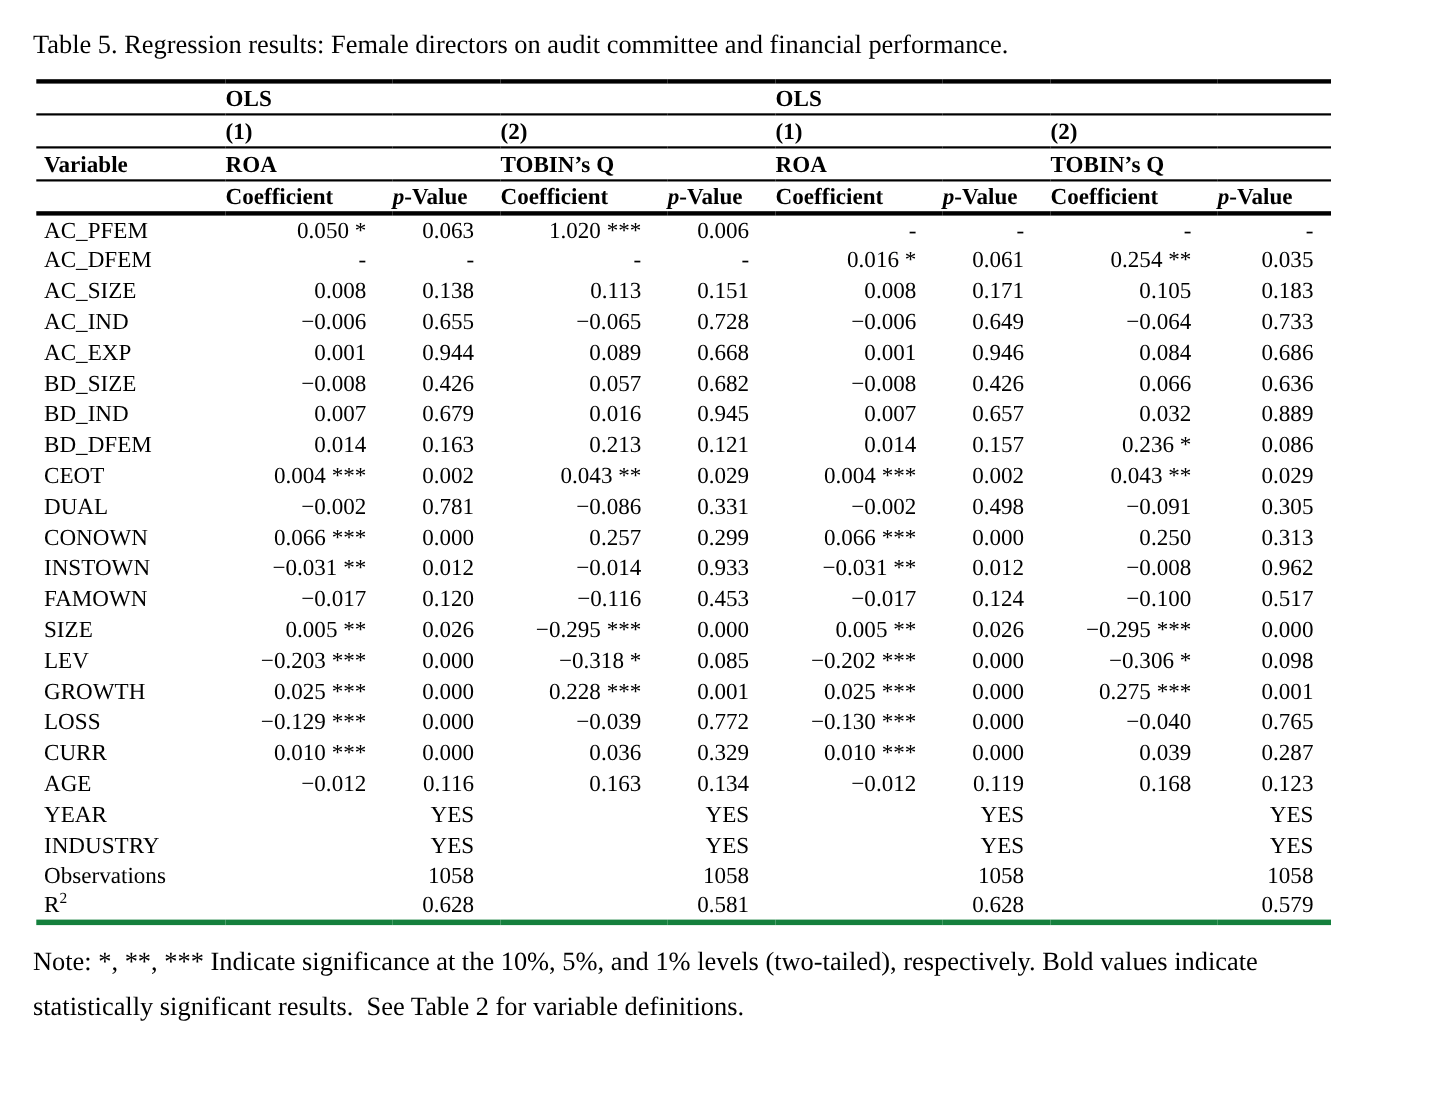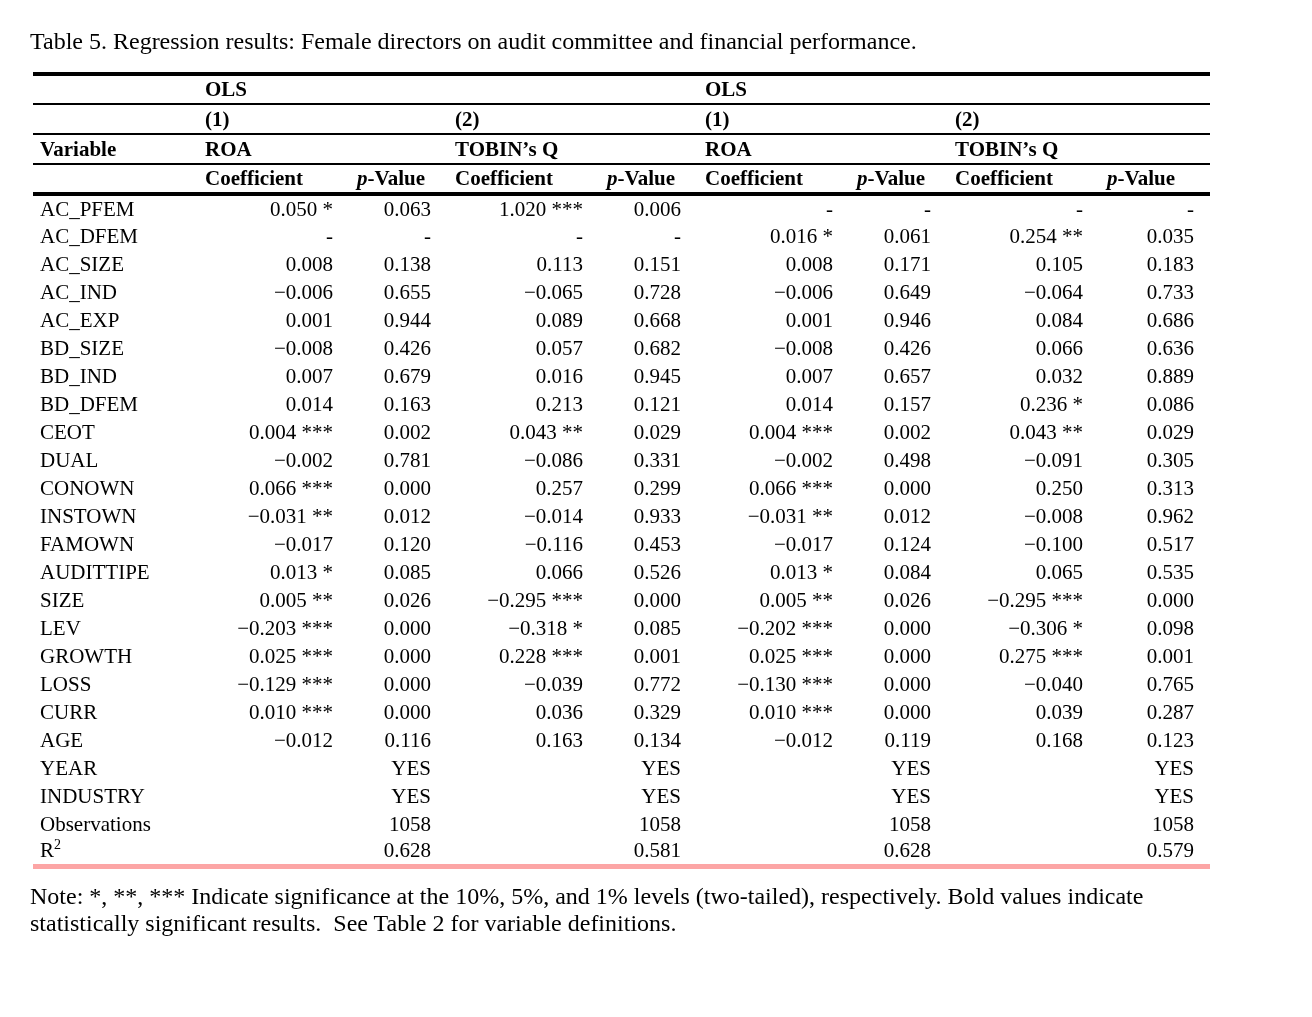--- a/index.html
+++ b/index.html
@@ -4,38 +4,38 @@
 <style>
   * { margin:0; padding:0; box-sizing:border-box; }
   html,body { width:1312px; height:1017px; background:#ffffff; color:#000000;
     font-family:"Liberation Serif","DejaVu Serif",serif; overflow:hidden; }
   .b { font-weight:normal; }
   .it { font-style:italic; }
 
   .title { margin:26px 30px 0 30px; font-size:24px; line-height:30px; }
 
   table.reg { margin:16px 0 0 33px; width:1177px; border-collapse:collapse; table-layout:fixed;
-    border-top:4px solid #000; border-bottom:5px solid #fca5a5; font-size:21px; }
+    border-top:4px solid #000; border-bottom:5px solid #15803d; font-size:21px; }
   col.c-var  { width:172px; }
   col.c-coef { width:152px; }
   col.c-p    { width:98px; }
   col.c-plast{ width:103px; }
 
   thead td { font-weight:bold; text-align:left; height:30px; vertical-align:middle; }
   thead tr.r1 td, thead tr.r2 td, thead tr.r3 td { border-bottom:2px solid #000; }
   thead tr.r4 td { border-bottom:4px solid #000; }
   thead td.lbl { padding-left:7px; }
 
   tbody td { height:28px; vertical-align:middle; font-size:21px; }
   tbody td.rowlabel { text-align:left; padding-left:7px; white-space:nowrap; }
   tbody td.val { text-align:right; padding-right:24px; white-space:nowrap; }
   tbody td.val:last-child { padding-right:16px; }
   sup { font-size:14px; line-height:0; }
 
-  .note { margin:14px 30px 0 30px; width:1262px; font-size:24px; line-height:27px;
+  .note { margin:14px 30px 0 30px; width:1262px; font-size:24px; line-height:41px;
     white-space:pre-wrap; }
 </style>
 </head>
 <body>
 
 <div class="title"><span class="b">Table 5.</span><span> Regression results: Female directors on audit committee and financial performance.</span></div>
 
 <table class="reg">
   <colgroup>
     <col class="c-var">
@@ -218,31 +218,20 @@
   <td class="val">−0.017</td>
         <td class="val">0.120</td>
         <td class="val">−0.116</td>
         <td class="val">0.453</td>
         <td class="val">−0.017</td>
         <td class="val">0.124</td>
         <td class="val">−0.100</td>
         <td class="val">0.517</td>
       </tr>
       <tr>
-    <td class="rowlabel">AUDITTIPE</td>
-  <td class="val">0.013 *</td>
-        <td class="val">0.085</td>
-        <td class="val">0.066</td>
-        <td class="val">0.526</td>
-        <td class="val">0.013 *</td>
-        <td class="val">0.084</td>
-        <td class="val">0.065</td>
-        <td class="val">0.535</td>
-      </tr>
-      <tr>
     <td class="rowlabel">SIZE</td>
   <td class="val">0.005 **</td>
         <td class="val">0.026</td>
         <td class="val">−0.295 ***</td>
         <td class="val">0.000</td>
         <td class="val">0.005 **</td>
         <td class="val">0.026</td>
         <td class="val">−0.295 ***</td>
         <td class="val">0.000</td>
       </tr>

